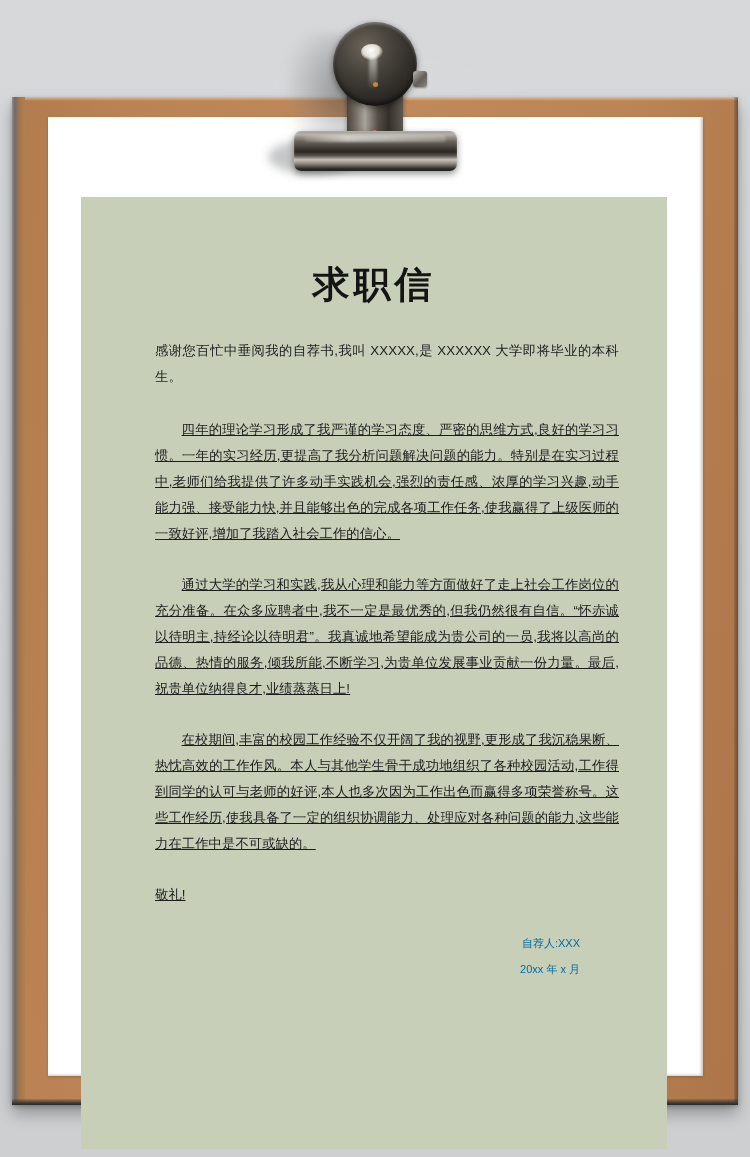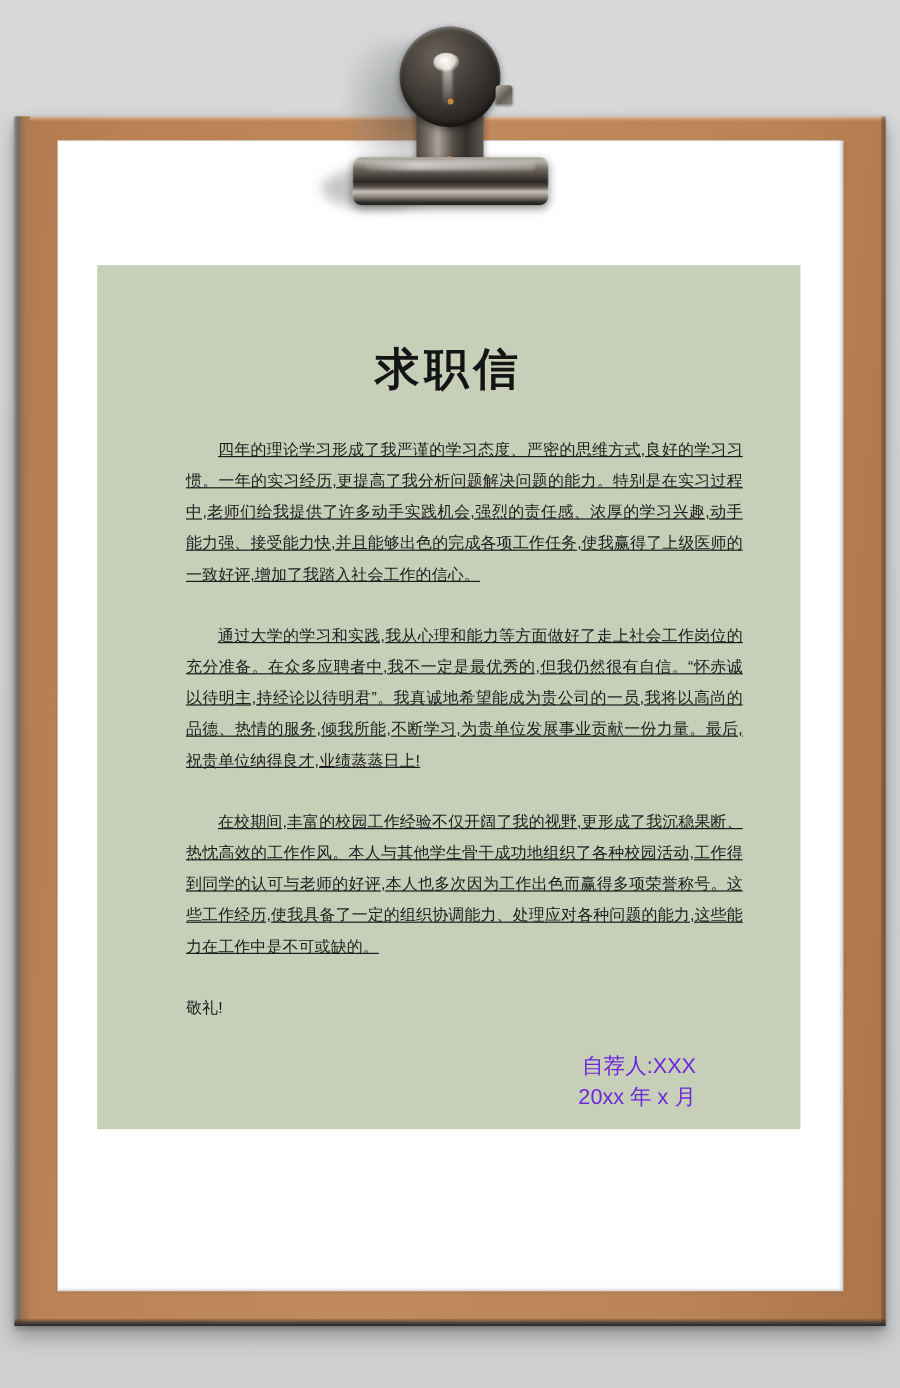--- a/index.html
+++ b/index.html
@@ -78,26 +78,25 @@
     box-shadow: -2px -1px 3px rgba(0,0,0,0.22) inset,
                  0 1px 3px rgba(0,0,0,0.18);
   }
 
   
   .letter {
     position: absolute;
     left: 81px;
     top: 197px;
     width: 586px;
-    height: 720px;
+    height: 952px;
     background: #c7cfb9;
     box-sizing: border-box;
     padding: 0;
     color: #1b1b1b;
-    margin-top: 24px;
   }
 
   .letter-title {
     text-align: center;
     font-family: "Liberation Serif", "DejaVu Serif", serif;
     font-weight: bold;
     font-size: 37px;
     letter-spacing: 4px;
     line-height: 1;
     margin: 0;
@@ -119,31 +118,31 @@
     color: #1c1c1c;
     letter-spacing: 0.1px;
   }
   .letter-body p.indent { text-indent: 2em; text-decoration: underline; }
 
   .salutation { margin-bottom: 28px !important; }
   .greeting   { margin-bottom: 28px !important; }
   .intro      { margin-bottom: 27px !important; }
 
   .closing-1 { text-indent: 2em; margin-bottom: 2px !important; }
-  .closing-2 { text-indent: 0; margin-bottom: 0 !important; }
+  .closing-2 { text-indent: 0; margin-bottom: 0 !important; text-decoration: underline; }
 
   .signature {
     margin-top: 22px;
     padding-right: 39px;
     text-align: right;
   }
   .signature div {
-    font-size: 18px;
+    font-size: 11px;
     line-height: 26px;
-    color: #6d28d9;
+    color: #0369a1;
   }
 
   
   .clip {
     position: absolute;
     left: 0; top: 0;
     width: 750px; height: 200px;
     pointer-events: none;
   }
   .clip-shadow {
@@ -293,20 +292,21 @@
 <div class="paper"></div>
 
 <div class="letter">
 
   <h1 class="letter-title">求职信</h1>
 
   <div class="letter-body">
 
 
 
+    <p class="intro">感谢您百忙中垂阅我的自荐书,我叫 XXXXX,是 XXXXXX 大学即将毕业的本科生。</p>
 
     <p class="indent">四年的理论学习形成了我严谨的学习态度、严密的思维方式,良好的学习习惯。一年的实习经历,更提高了我分析问题解决问题的能力。特别是在实习过程中,老师们给我提供了许多动手实践机会,强烈的责任感、浓厚的学习兴趣,动手能力强、接受能力快,并且能够出色的完成各项工作任务,使我赢得了上级医师的一致好评,增加了我踏入社会工作的信心。</p>
 
     <p class="indent">通过大学的学习和实践,我从心理和能力等方面做好了走上社会工作岗位的充分准备。在众多应聘者中,我不一定是最优秀的,但我仍然很有自信。“怀赤诚以待明主,持经论以待明君”。我真诚地希望能成为贵公司的一员,我将以高尚的品德、热情的服务,倾我所能,不断学习,为贵单位发展事业贡献一份力量。最后,祝贵单位纳得良才,业绩蒸蒸日上!</p>
 
     <p class="indent">在校期间,丰富的校园工作经验不仅开阔了我的视野,更形成了我沉稳果断、热忱高效的工作作风。本人与其他学生骨干成功地组织了各种校园活动,工作得到同学的认可与老师的好评,本人也多次因为工作出色而赢得多项荣誉称号。这些工作经历,使我具备了一定的组织协调能力、处理应对各种问题的能力,这些能力在工作中是不可或缺的。</p>
 
 
     <p class="closing-2">敬礼!</p>
 

